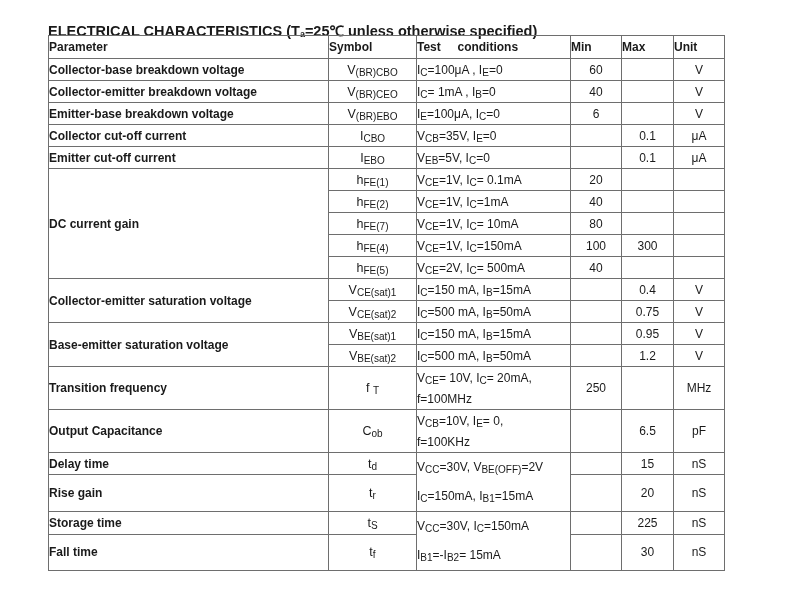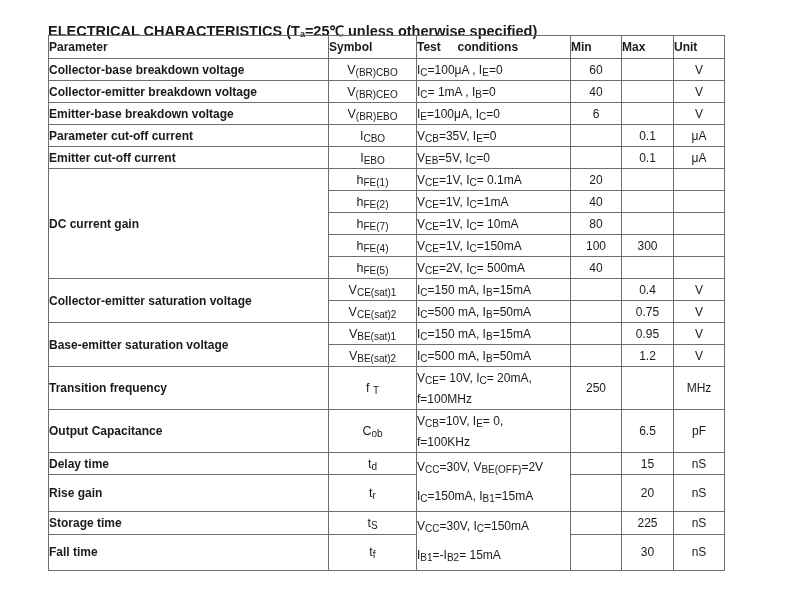--- a/index.html
+++ b/index.html
@@ -75,21 +75,21 @@
       </tr>
       <tr class="r" style="height: 22px;">
         <td class="param">Emitter-base breakdown voltage</td>
         <td class="sym"><span class="hsym"><span>V</span><span class="sub">(BR)EBO</span></span></td>
         <td class="cond"><span><span class="ln"><span>I</span><span class="sub">E</span><span>=100μA, I</span><span class="sub">C</span><span>=0</span></span></span></td>
         <td class="min">6</td>
         <td class="max"></td>
         <td class="unit">V</td>
       </tr>
       <tr class="r" style="height: 22px;">
-        <td class="param">Parameter cut-off current</td>
+        <td class="param">Collector cut-off current</td>
         <td class="sym"><span class="hsym"><span>I</span><span class="sub">CBO</span></span></td>
         <td class="cond"><span><span class="ln"><span>V</span><span class="sub">CB</span><span>=35V, I</span><span class="sub">E</span><span>=0</span></span></span></td>
         <td class="min"></td>
         <td class="max">0.1</td>
         <td class="unit">μA</td>
       </tr>
       <tr class="r" style="height: 22px;">
         <td class="param">Emitter cut-off current</td>
         <td class="sym"><span class="hsym"><span>I</span><span class="sub">EBO</span></span></td>
         <td class="cond"><span><span class="ln"><span>V</span><span class="sub">EB</span><span>=5V, I</span><span class="sub">C</span><span>=0</span></span></span></td>

